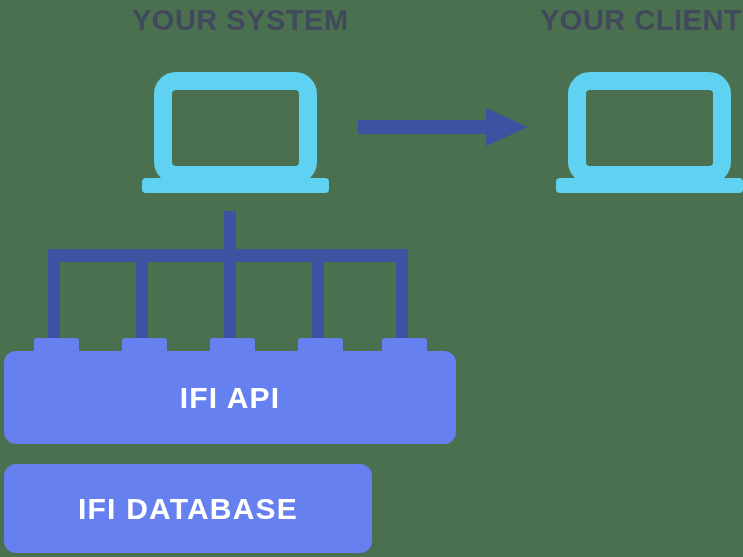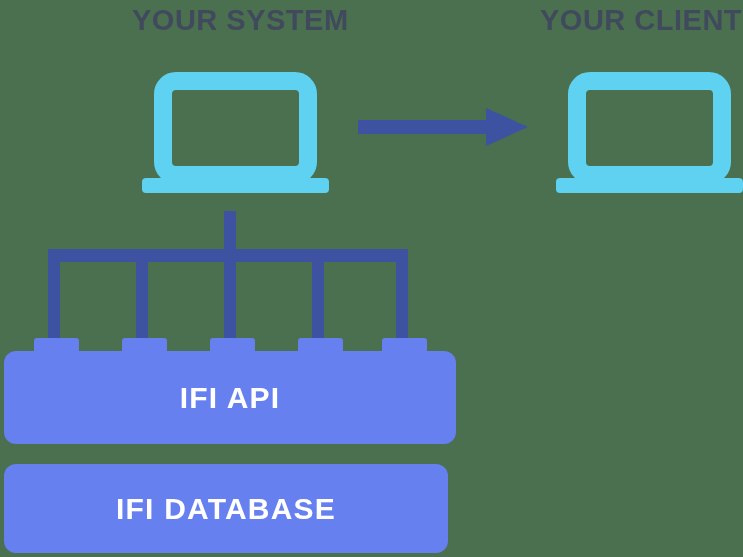--- a/index.html
+++ b/index.html
@@ -102,21 +102,21 @@
   .stud {
     position: absolute;
     background: #6680f0;
     width: 45px;
     height: 14px;
     border-radius: 3px 3px 0 0;
     top: -13px;
   }
 
   #brick-ifi-api      { left: 4px; top: 351px; width: 452px; height: 93px; }
-  #brick-ifi-database { left: 4px; top: 464px; width: 444px; height: 89px; text-align: right; }
+  #brick-ifi-database { left: 4px; top: 464px; width: 368px; height: 89px; text-align: right; }
 </style>
 </head>
 <body>
 
 <div id="diagram">
 
   <div class="heading" id="label-your-system">YOUR SYSTEM</div>
 
   <div class="heading" id="label-your-client">YOUR CLIENT</div>
 

